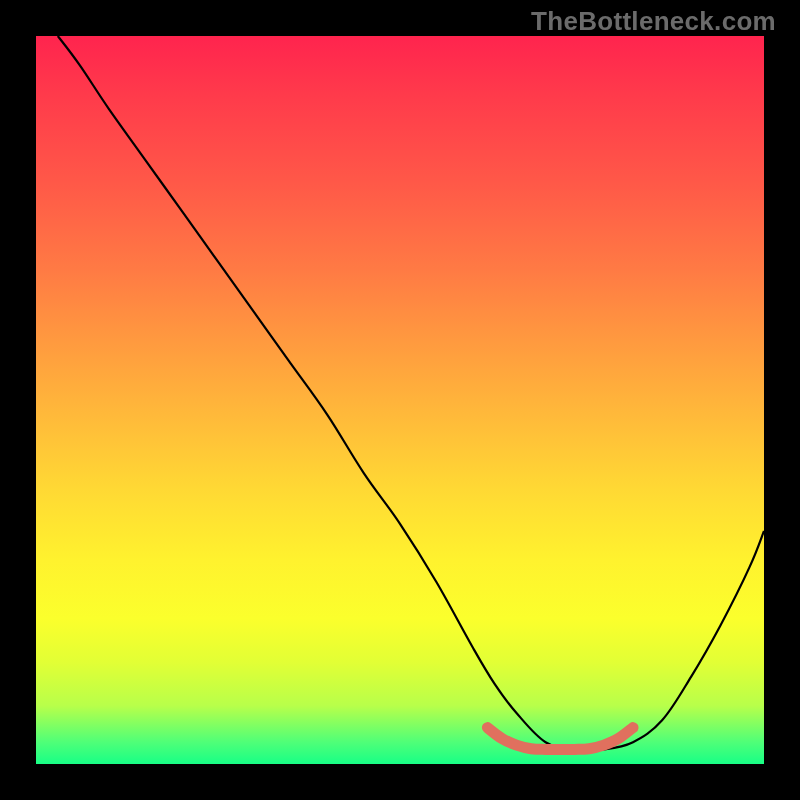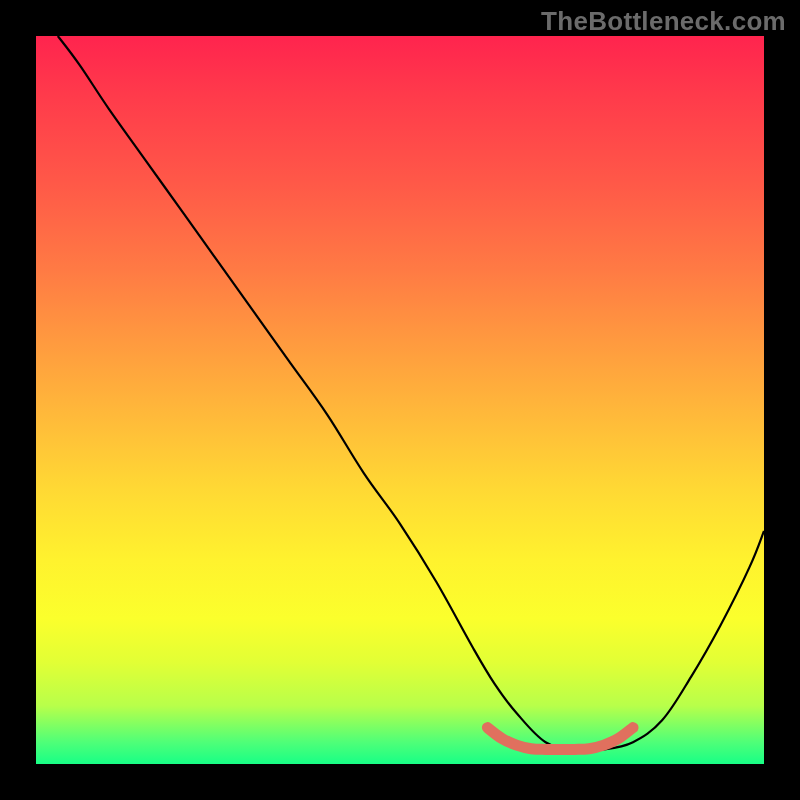--- a/index.html
+++ b/index.html
@@ -12,21 +12,21 @@
   }
   .frame {
     position: relative;
     width: 800px;
     height: 800px;
     background: #000;
   }
   .watermark {
     position: absolute;
     top: 6px;
-    right: 14px;
+    right: 24px;
     font-size: 26px;
     font-weight: 600;
     color: #6b6b6b;
     letter-spacing: 0.3px;
     user-select: none;
   }
   .plot-clip {
     position: absolute;
     left: 36px;
     top: 36px;

